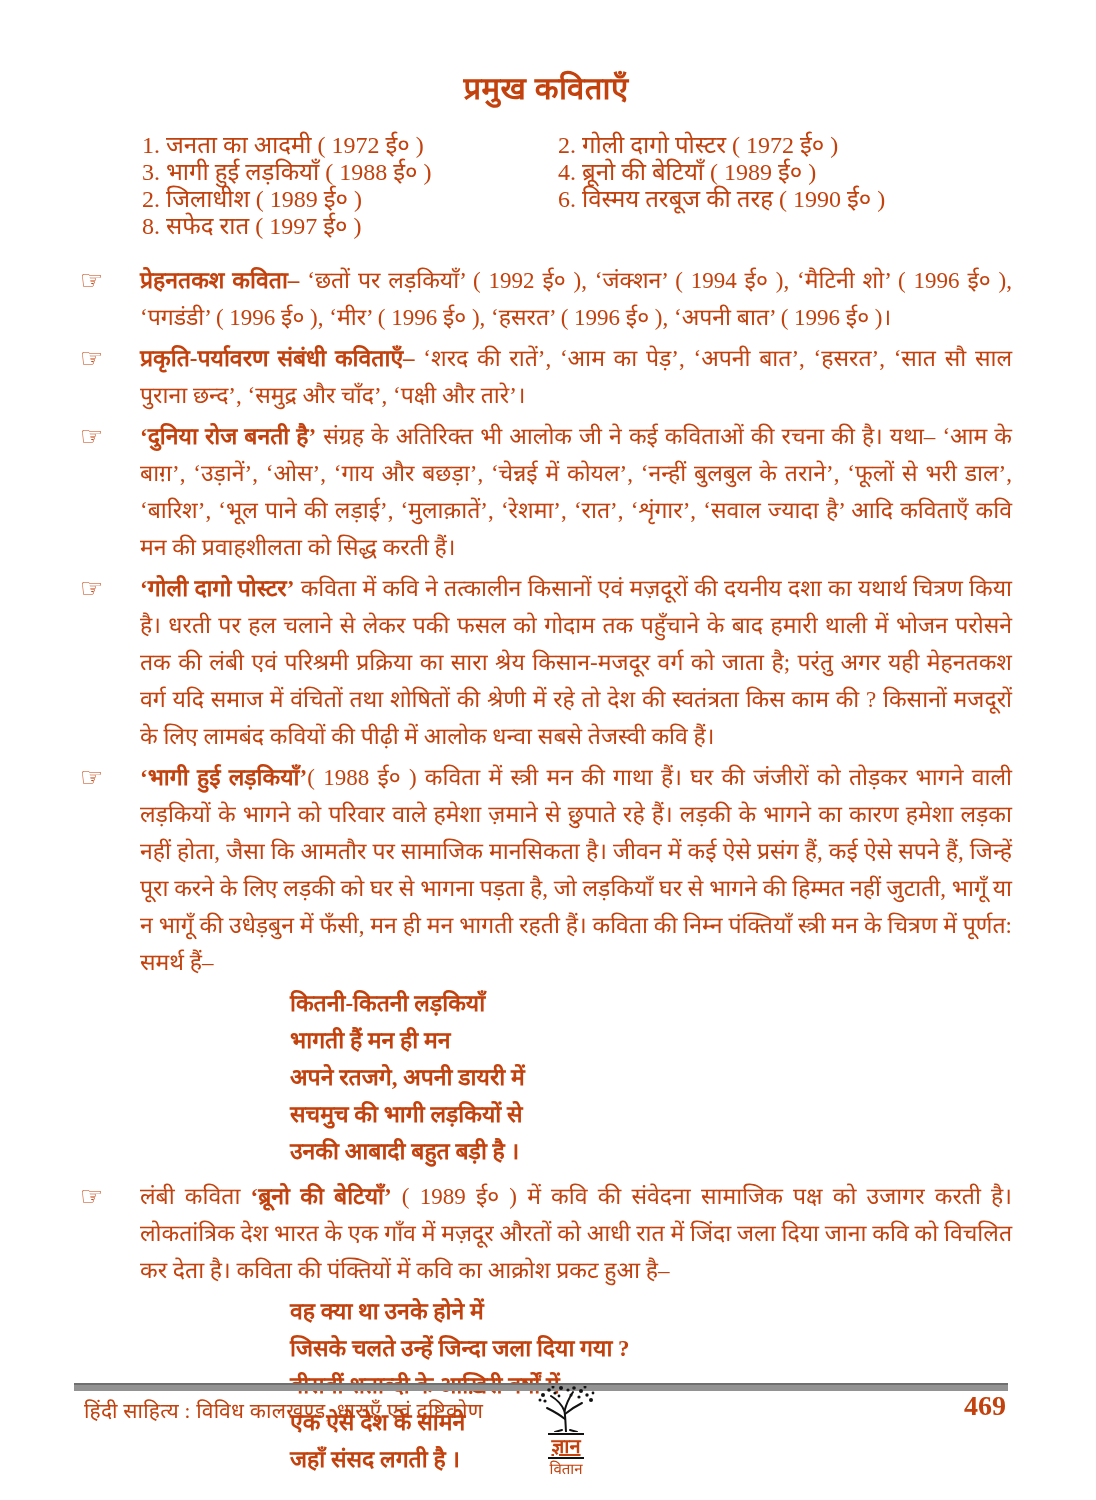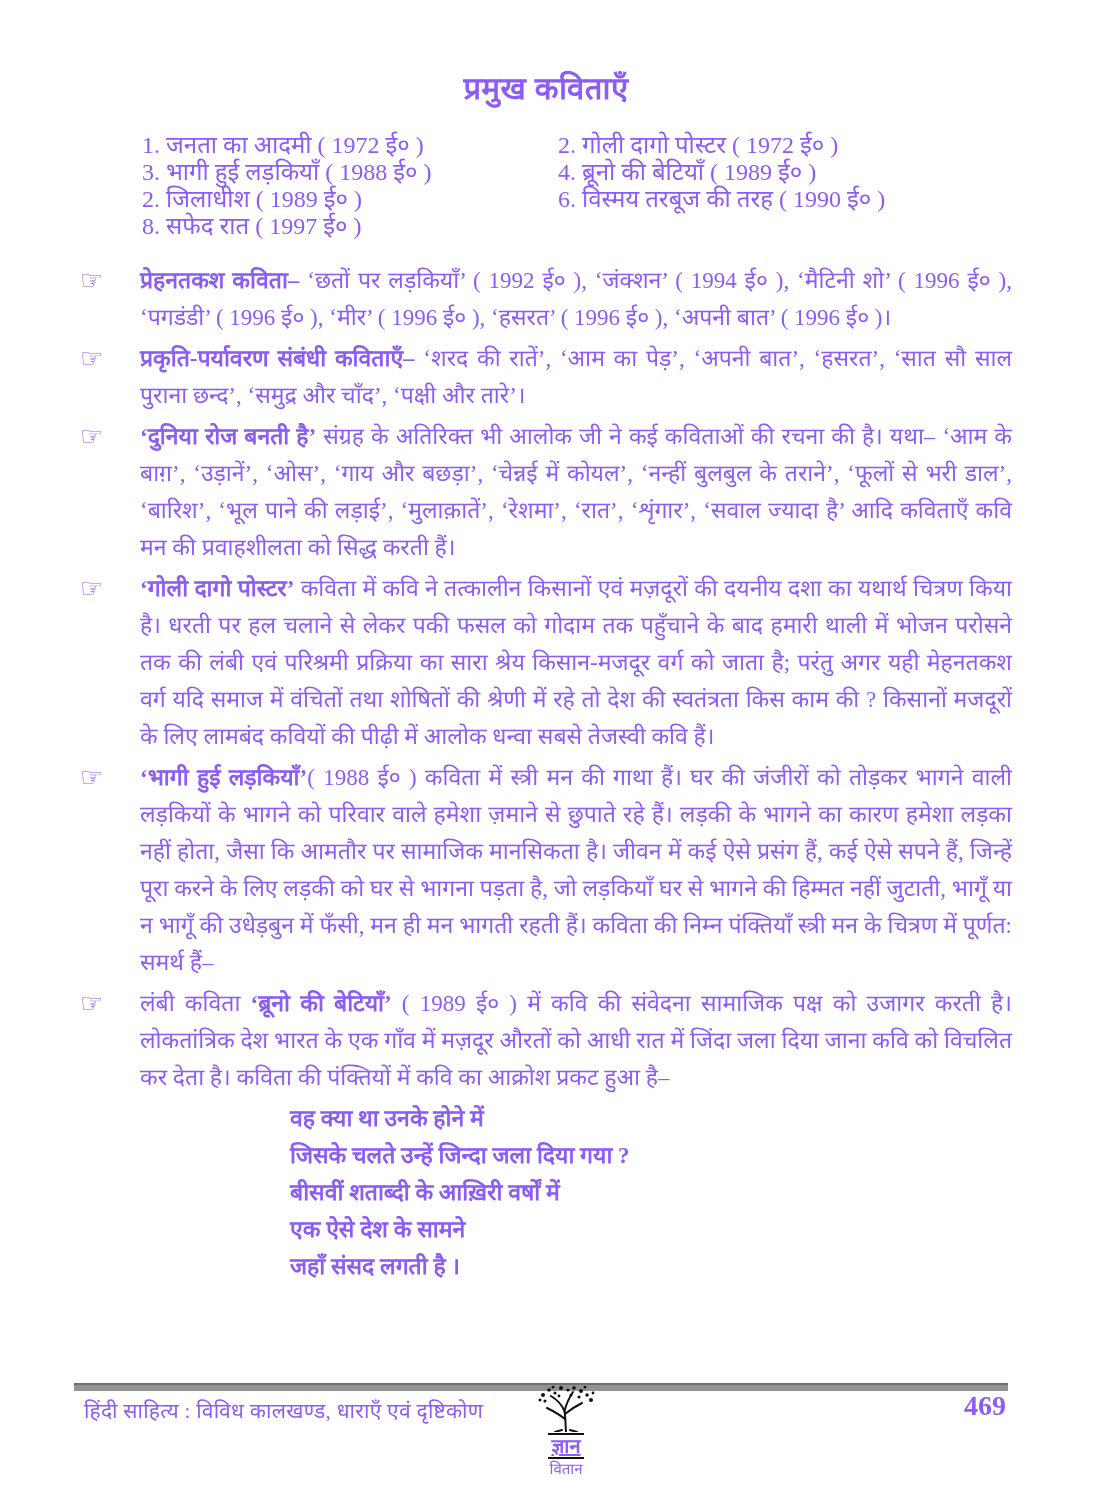--- a/index.html
+++ b/index.html
@@ -1,21 +1,21 @@
 <!DOCTYPE html>
 <html lang="hi"><head>
 <meta charset="utf-8">
 <style>
   html,body { margin:0; padding:0; background:#e8e8e8; }
   .page {
     position:relative;
     width:1096px; height:1500px;
     margin:0 auto;
     background:#ffffff;
-    color:#8b5cf6;
+    color:#c2410c;
     font-family:"Liberation Serif","DejaVu Serif",serif;
     overflow:hidden;
   }
   .content {
     position:absolute;
     top:66px; left:80px; right:84px;
   }
   .page-title {
     text-align:center;
     font-size:31px;
@@ -135,20 +135,27 @@
     <div class="bullet-row">
       <span class="bullet-marker">☞</span>
       <div class="bullet-text"><span class="bold">‘गोली दागो पोस्टर’</span><span> कविता में कवि ने तत्कालीन किसानों एवं मज़दूरों की दयनीय दशा का यथार्थ चित्रण किया है। धरती पर हल चलाने से लेकर पकी फसल को गोदाम तक पहुँचाने के बाद हमारी थाली में भोजन परोसने तक की लंबी एवं परिश्रमी प्रक्रिया का सारा श्रेय किसान-मजदूर वर्ग को जाता है; परंतु अगर यही मेहनतकश वर्ग यदि समाज में वंचितों तथा शोषितों की श्रेणी में रहे तो देश की स्वतंत्रता किस काम की ? किसानों मजदूरों के लिए लामबंद कवियों की पीढ़ी में आलोक धन्वा सबसे तेजस्वी कवि हैं।</span></div>
     </div>
 
     <div class="bullet-row">
       <span class="bullet-marker">☞</span>
       <div class="bullet-text"><span class="bold">‘भागी हुई लड़कियाँ’</span><span>( 1988 ई० ) कविता में स्त्री मन की गाथा हैं। घर की जंजीरों को तोड़कर भागने वाली लड़कियों के भागने को परिवार वाले हमेशा ज़माने से छुपाते रहे हैं। लड़की के भागने का कारण हमेशा लड़का नहीं होता, जैसा कि आमतौर पर सामाजिक मानसिकता है। जीवन में कई ऐसे प्रसंग हैं, कई ऐसे सपने हैं, जिन्हें पूरा करने के लिए लड़की को घर से भागना पड़ता है, जो लड़कियाँ घर से भागने की हिम्मत नहीं जुटाती, भागूँ या न भागूँ की उधेड़बुन में फँसी, मन ही मन भागती रहती हैं। कविता की निम्न पंक्तियाँ स्त्री मन के चित्रण में पूर्णत: समर्थ हैं–</span></div>
     </div>
 
+    <div class="poem-excerpt">
+      <div>कितनी-कितनी लड़कियाँ</div>
+      <div>भागती हैं मन ही मन</div>
+      <div>अपने रतजगे, अपनी डायरी में</div>
+      <div>सचमुच की भागी लड़कियों से</div>
+      <div>उनकी आबादी बहुत बड़ी है ।</div>
+    </div>
 
     <div class="bullet-row">
       <span class="bullet-marker">☞</span>
       <div class="bullet-text"><span>लंबी कविता </span><span class="bold">‘ब्रूनो की बेटियाँ’</span><span> ( 1989 ई० ) में कवि की संवेदना सामाजिक पक्ष को उजागर करती है। लोकतांत्रिक देश भारत के एक गाँव में मज़दूर औरतों को आधी रात में जिंदा जला दिया जाना कवि को विचलित कर देता है। कविता की पंक्तियों में कवि का आक्रोश प्रकट हुआ है–</span></div>
     </div>
 
     <div class="poem-excerpt">
       <div>वह क्या था उनके होने में</div>
       <div>जिसके चलते उन्हें जिन्दा जला दिया गया ?</div>
       <div>बीसवीं शताब्दी के आख़िरी वर्षों में</div>

